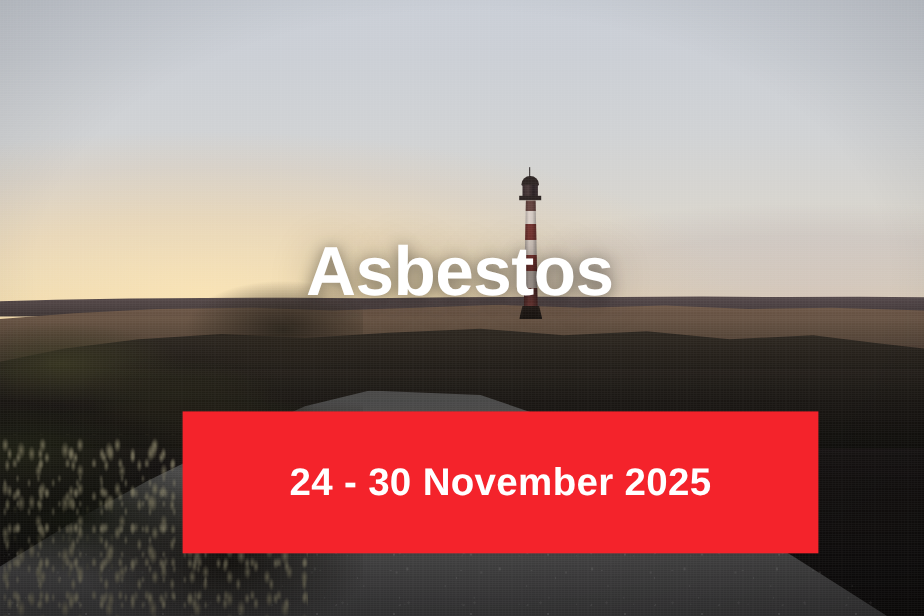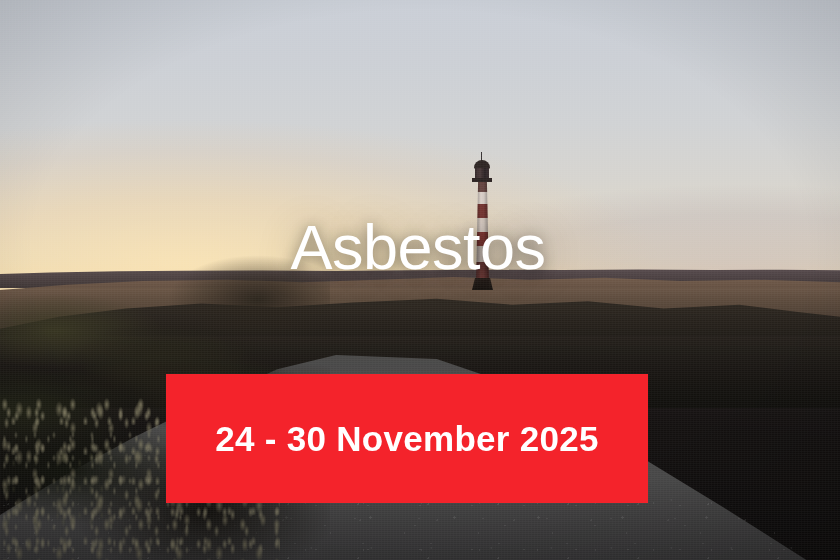--- a/index.html
+++ b/index.html
@@ -249,33 +249,33 @@
 
   
   .content {
     position: absolute; left: 0; top: 0; width: 100%; height: 100%;
   }
   .headline {
     position: absolute;
     left: 0; right: 4px;
     text-align: center;
     color: #ffffff;
-    font-weight: normal;
+    font-weight: bold;
     letter-spacing: -0.5px;
     line-height: 1.0;
     text-shadow: 0 2px 14px rgba(0,0,0,0.45), 0 0 40px rgba(0,0,0,0.30);
     white-space: nowrap;
   }
   .headline-line1 { top: 216px; font-size: 63px; }
   .headline-line2 { top: 290px; font-size: 63px; }
 
   .date-banner {
     position: absolute;
     left: 166px; top: 374px;
-    width: 482px; height: 129px;
+    width: 578px; height: 129px;
     background: #f4232b;
     display: flex;
     align-items: center;
     justify-content: center;
   }
   .date-text {
     color: #ffffff;
     font-size: 35px;
     font-weight: bold;
     letter-spacing: 0.3px;

